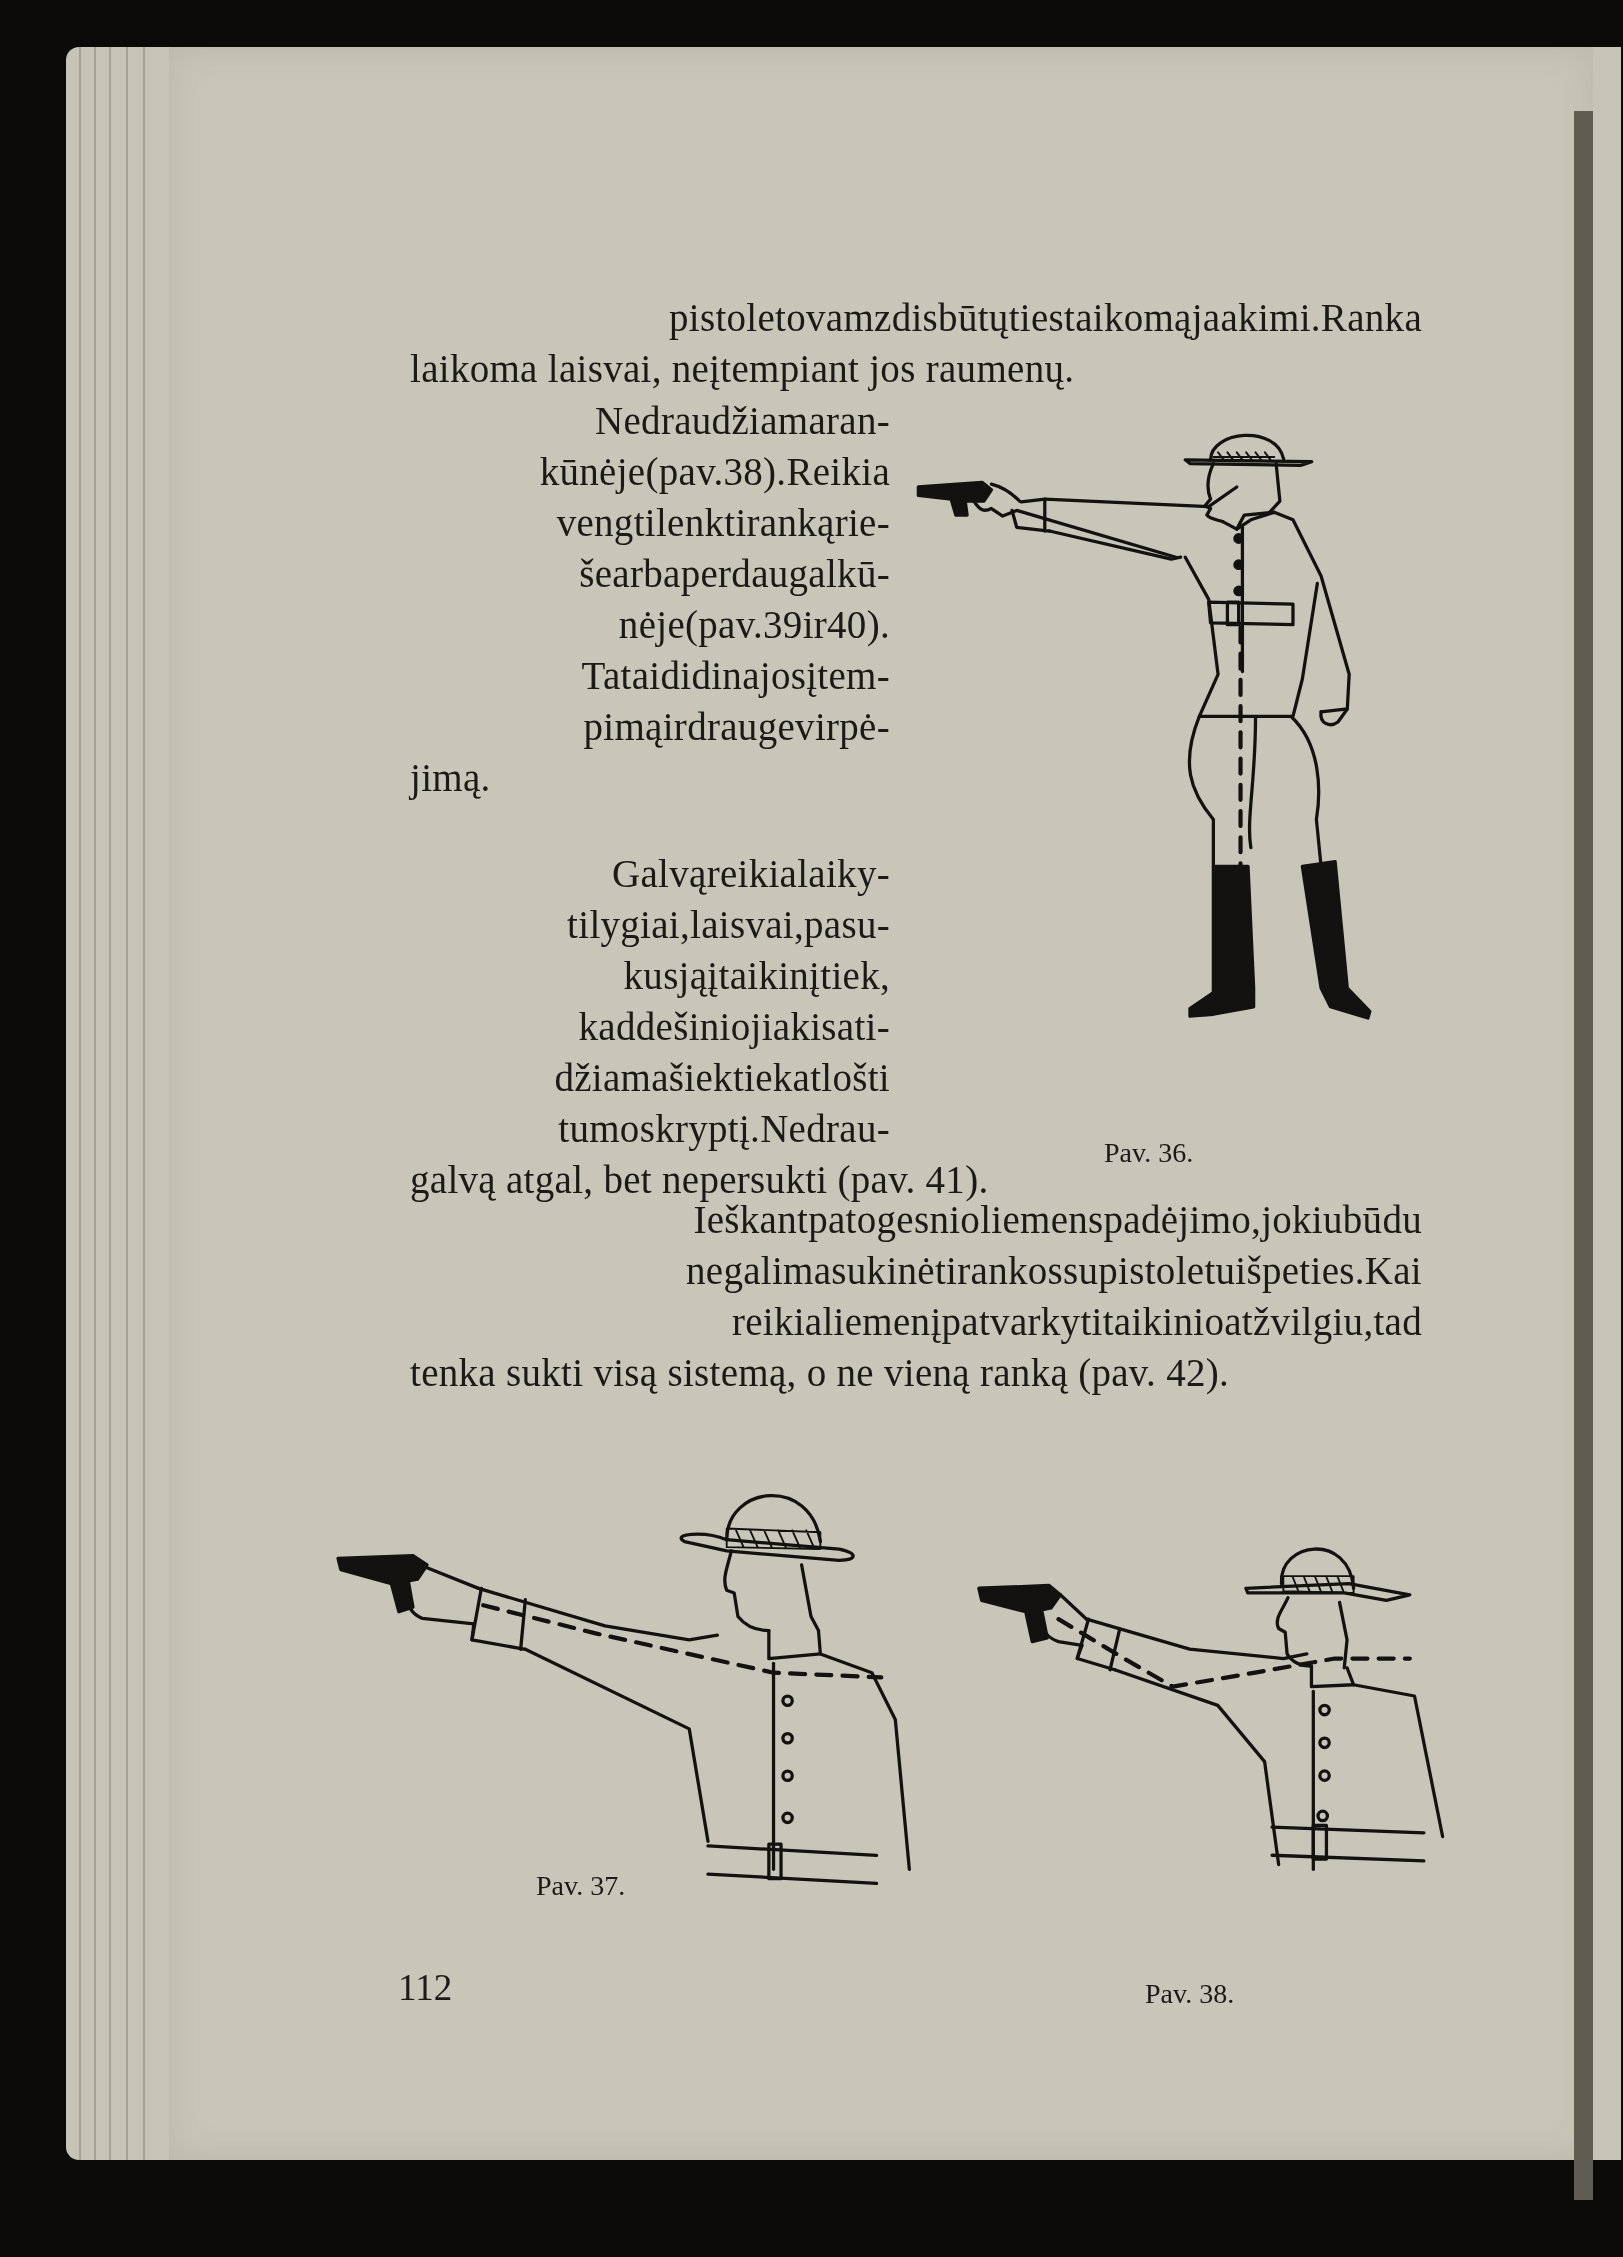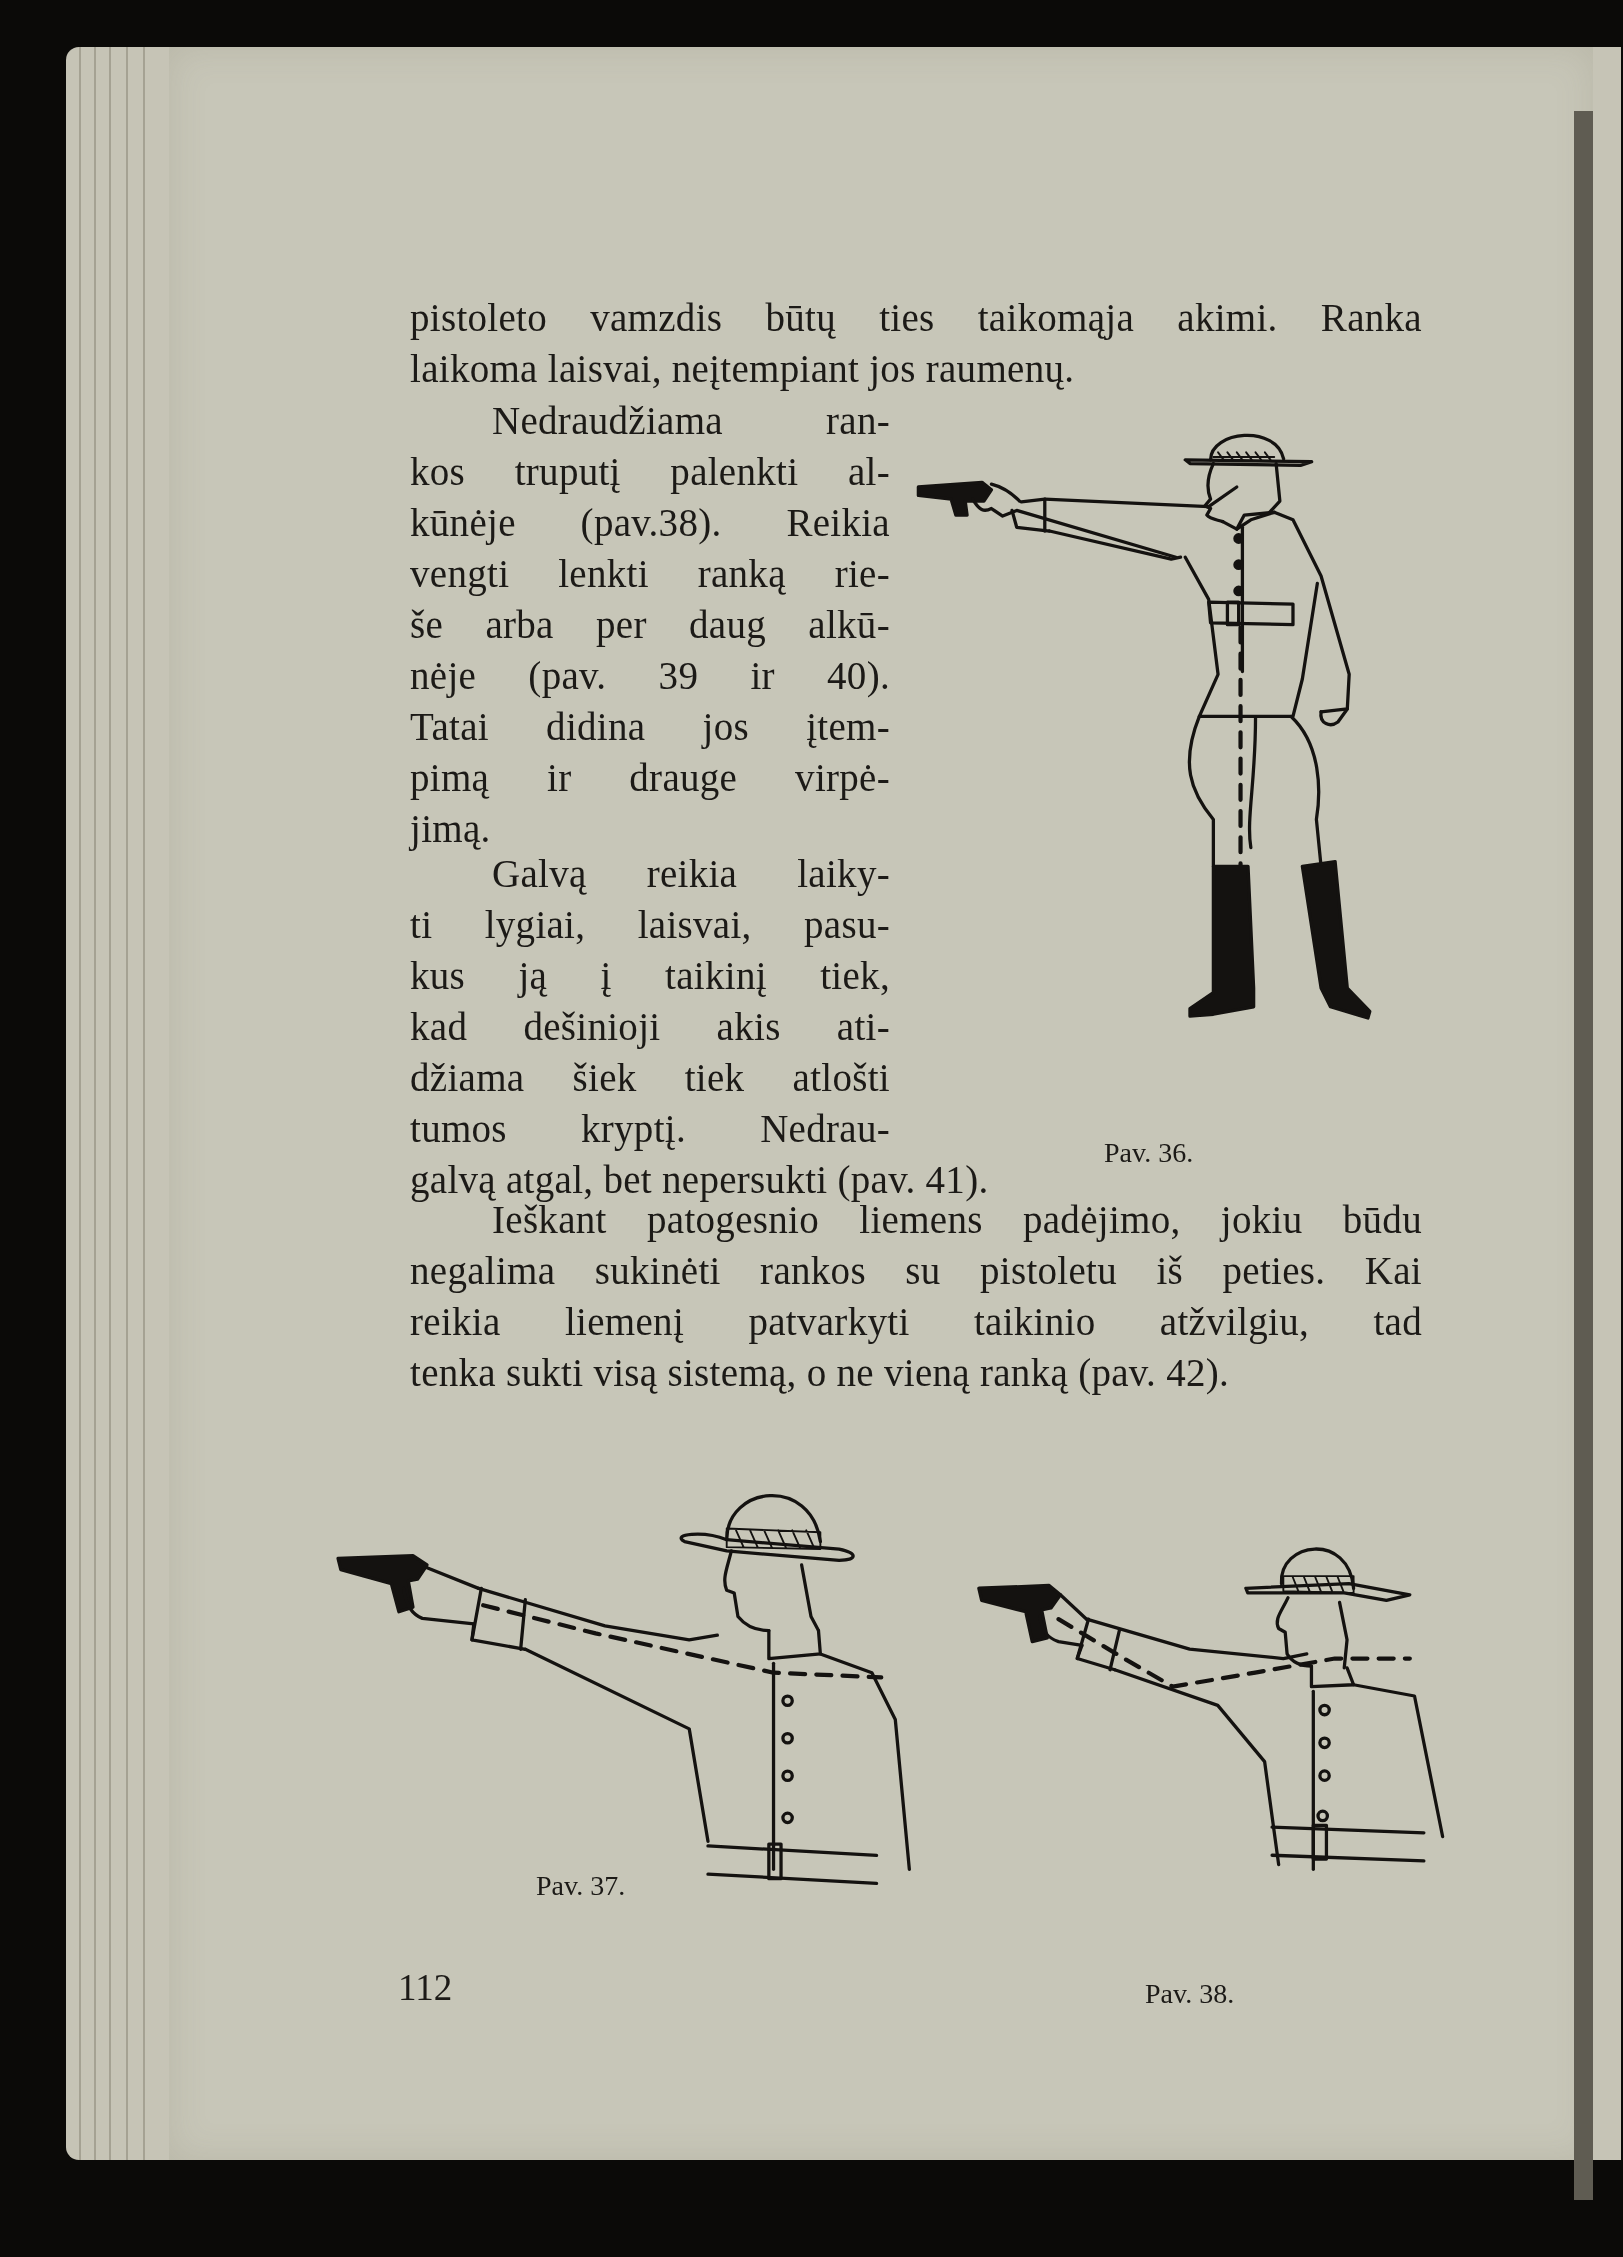--- a/index.html
+++ b/index.html
@@ -18,21 +18,21 @@
     box-shadow: inset 0 0 37px rgba(120,115,95,0.18);
   }
   .page-right-edge {
     position:absolute; right:0; top:64px; width:19px; height:2089px;
     background:#5f5c52;
   }
   .text {
     position:absolute; font-family:"Liberation Serif","DejaVu Serif",serif;
     color:#1c1a17; font-size:39px; line-height:51px; letter-spacing:0.3px;
   }
-  .line { white-space:nowrap; display:flex; justify-content:space-between; }
+  .line { white-space:nowrap; display:flex; justify-content:flex-end; }
   .line.last { justify-content:flex-start; gap:13px; }
   .line.indent { padding-left:82px; }
   .full { left:410px; width:1012px; }
   .narrow { left:410px; width:480px; }
   .caption {
     position:absolute; font-family:"Liberation Serif","DejaVu Serif",serif;
     color:#1c1a17; font-size:28px;
   }
   .page-number {
     position:absolute; left:398px; top:1966px;
@@ -68,26 +68,20 @@
       <span>akimi.</span>
       <span>Ranka</span>
     </div>
   <div class="line last">laikoma laisvai, neįtempiant jos raumenų.</div>
 </div>
 
 <div class="text narrow" style="top:395px">
   <div class="line indent">
       <span>Nedraudžiama</span>
       <span>ran-</span>
-    </div>
-  <div class="line">
-      <span>kos</span>
-      <span>truputį</span>
-      <span>palenkti</span>
-      <span>al-</span>
     </div>
   <div class="line">
       <span>kūnėje</span>
       <span>(pav.38).</span>
       <span>Reikia</span>
     </div>
   <div class="line">
       <span>vengti</span>
       <span>lenkti</span>
       <span>ranką</span>

